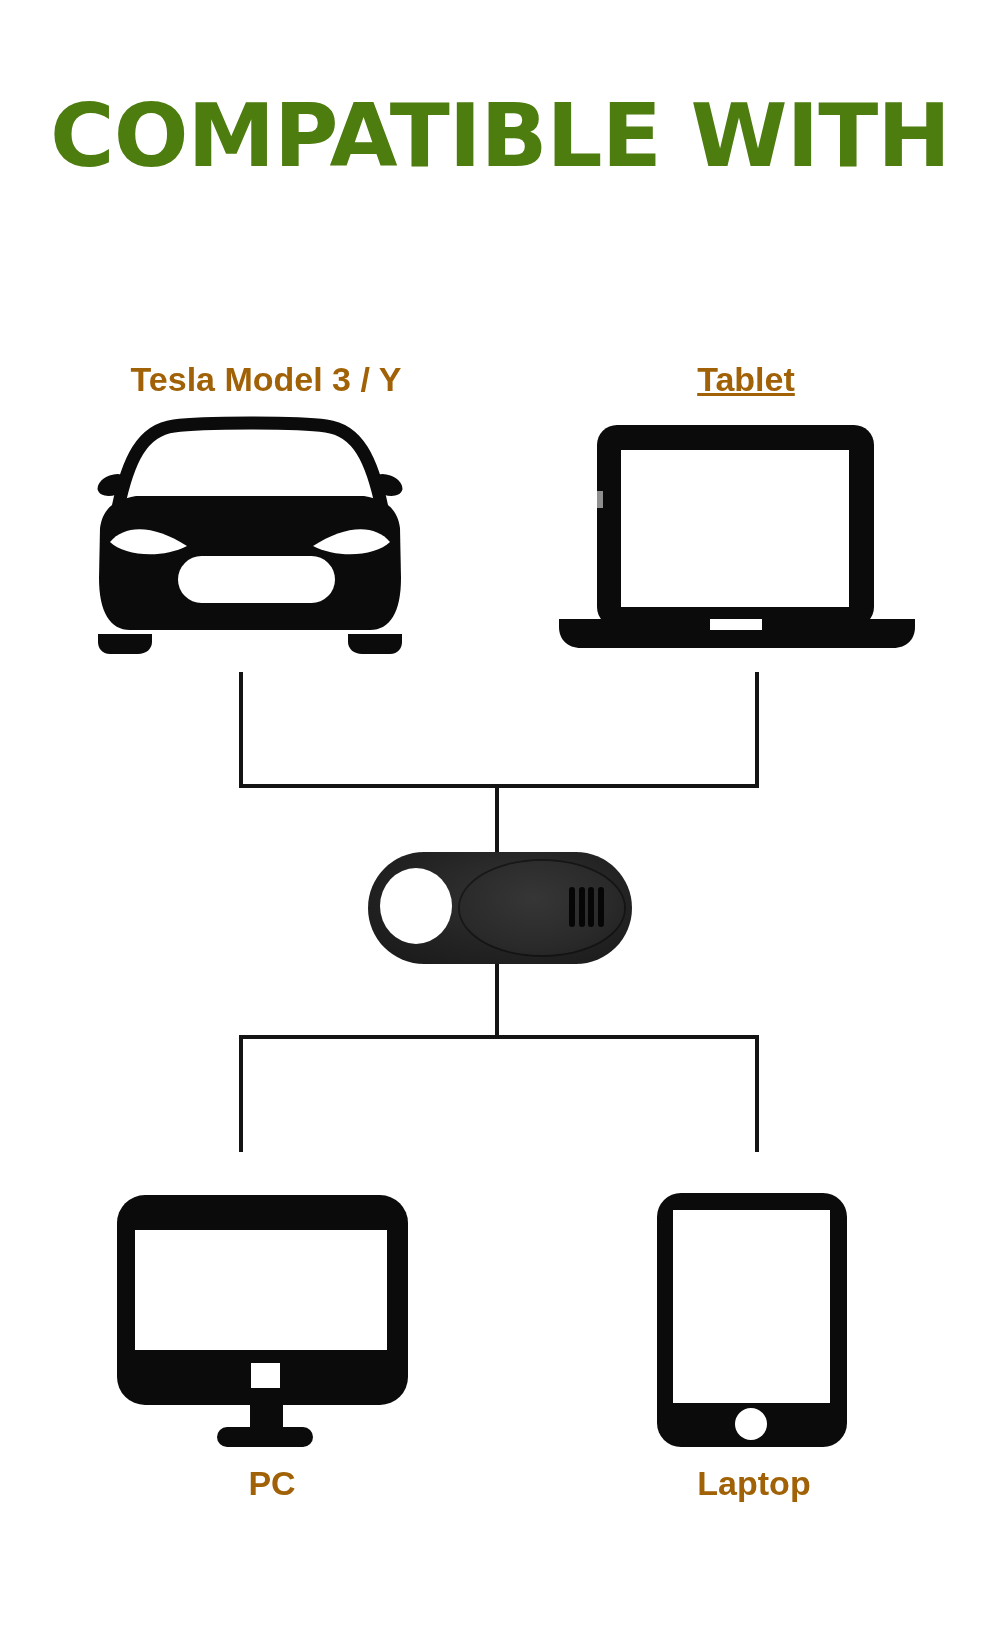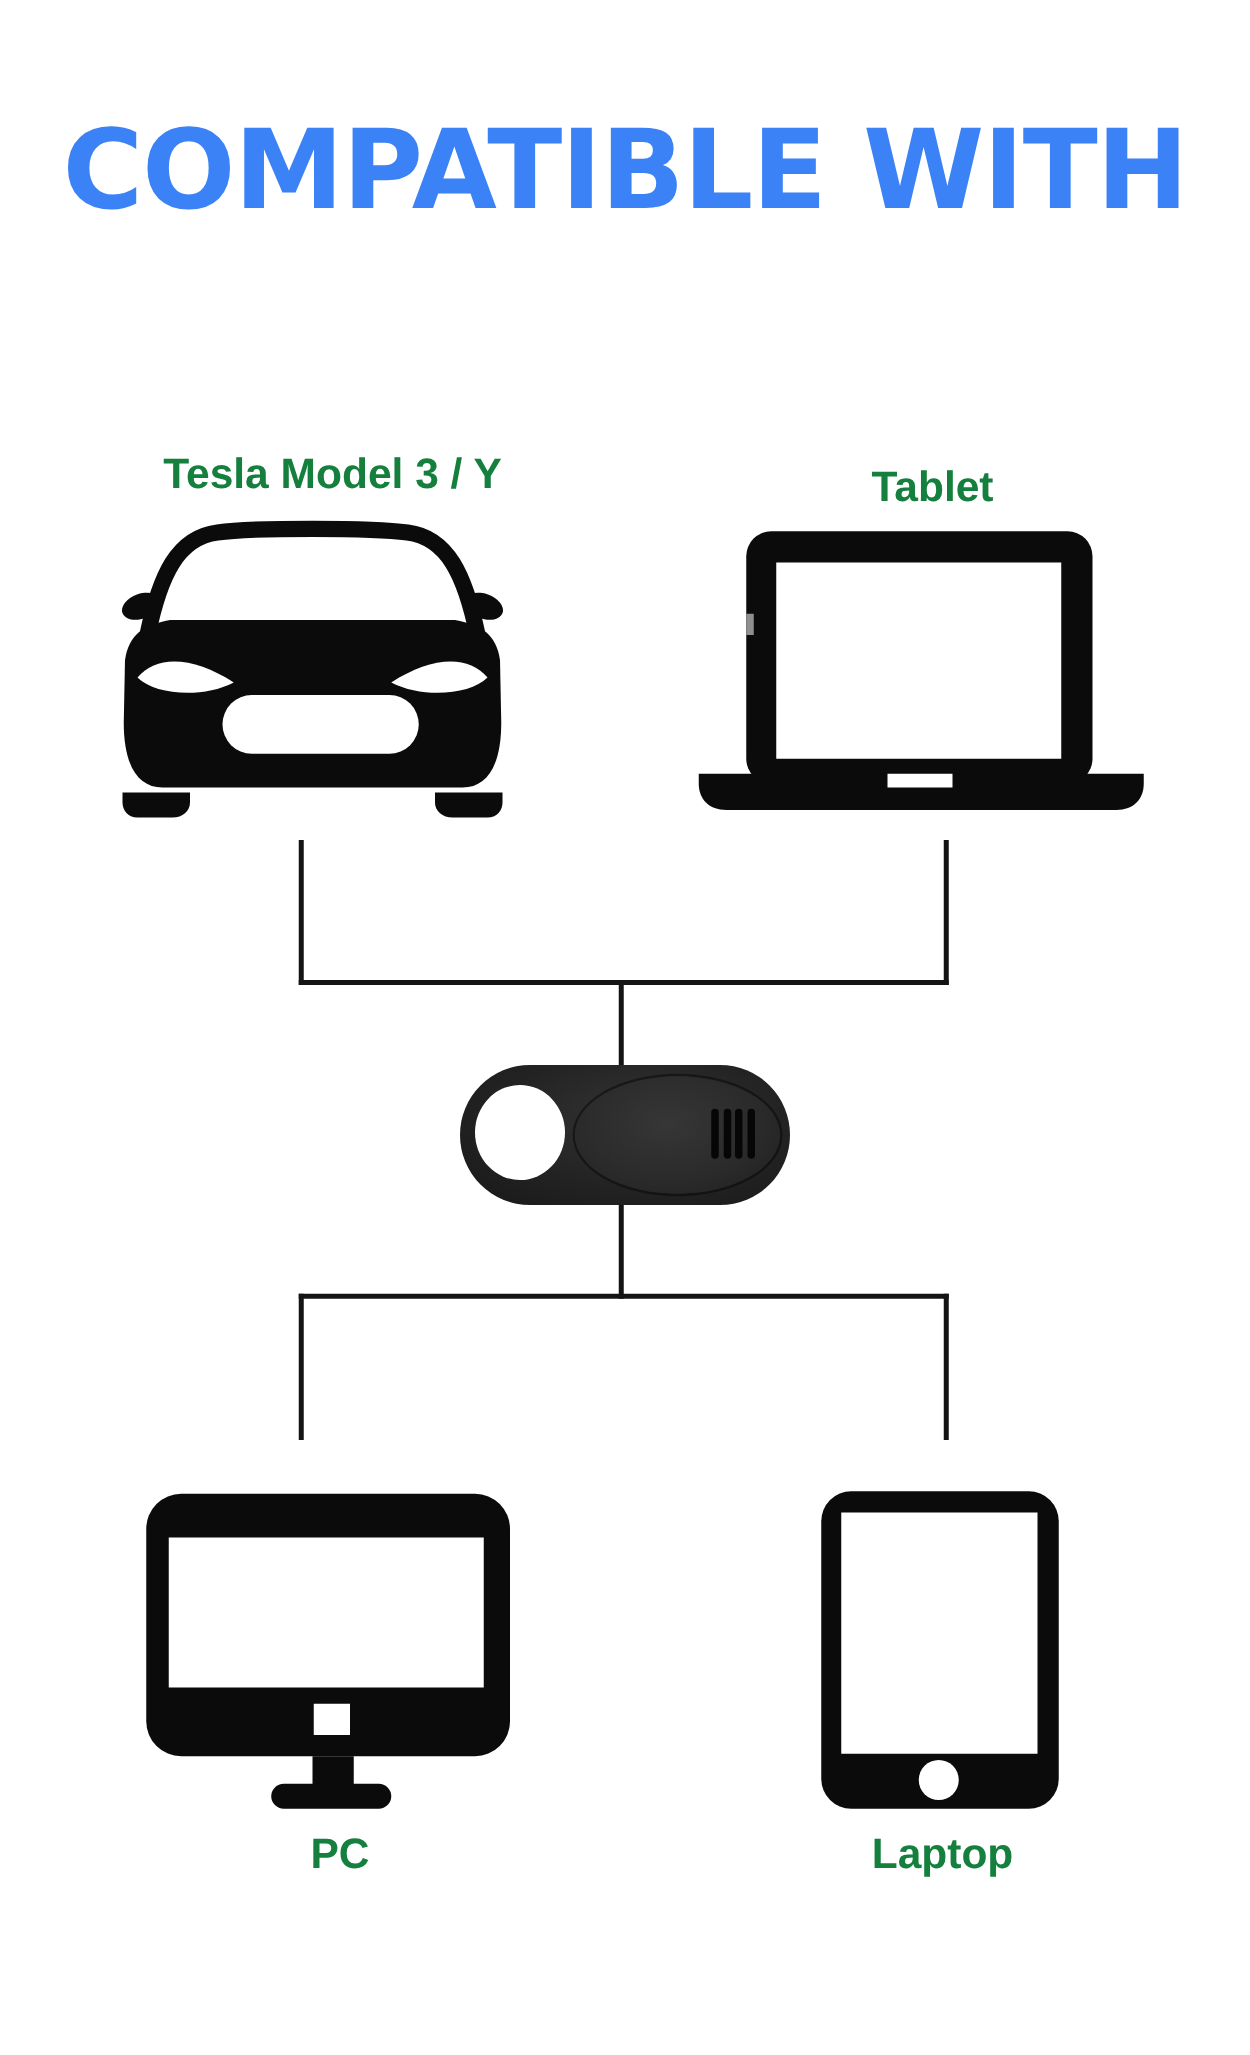--- a/index.html
+++ b/index.html
@@ -13,31 +13,31 @@
   }
   .page-title{
     position:absolute;
     left:0; top:92px;
     width:1000px;
     text-align:center;
     font-family:"DejaVu Sans", sans-serif;
     font-weight:bold;
     font-size:88px;
     letter-spacing:-1px;
-    color:#3b82f6;
+    color:#4d7c0f;
     white-space:nowrap;
     line-height:1;
   }
   .device-label{
     position:absolute;
     width:332px;
     text-align:center;
     font-weight:bold;
     font-size:34px;
-    color:#15803d;
+    color:#a16207;
     white-space:nowrap;
     line-height:1;
   }
   .icon-box{position:absolute;}
   .line{position:absolute;background:#141414;}
   
   .cover{
     position:absolute;
     left:368px; top:852px;
     width:264px; height:112px;
@@ -68,21 +68,21 @@
   }
 </style>
 </head>
 <body>
 
 <div id="stage">
 
   <div class="page-title">COMPATIBLE WITH</div>
 
   <div class="device-label" style="left:100px; top:362px;">Tesla Model 3 / Y</div>
-  <div class="device-label" style="left:580px; top:373px;">Tablet</div>
+  <div class="device-label" style="left:580px; top:362px;text-decoration:underline;">Tablet</div>
 
   <svg class="icon-box" style="left:90px; top:396px;" width="320" height="260" viewBox="0 0 320 260">
 
     <path d="M28,112 C38,64 52,34 84,30 C112,26 208,26 236,30 C268,34 282,64 292,112" fill="none" stroke="#0b0b0b" stroke-width="13" stroke-linecap="round"></path>
 
     <ellipse cx="23" cy="89" rx="16" ry="10" transform="rotate(-20 23 89)" fill="#0b0b0b"></ellipse>
     <ellipse cx="297" cy="89" rx="16" ry="10" transform="rotate(20 297 89)" fill="#0b0b0b"></ellipse>
 
     <path d="M10,132 C13,112 24,104 46,100 L274,100 C296,104 307,112 310,132
              L311,182 C311,216 300,234 280,234 L40,234 C20,234 9,216 9,182 Z" fill="#0b0b0b"></path>

